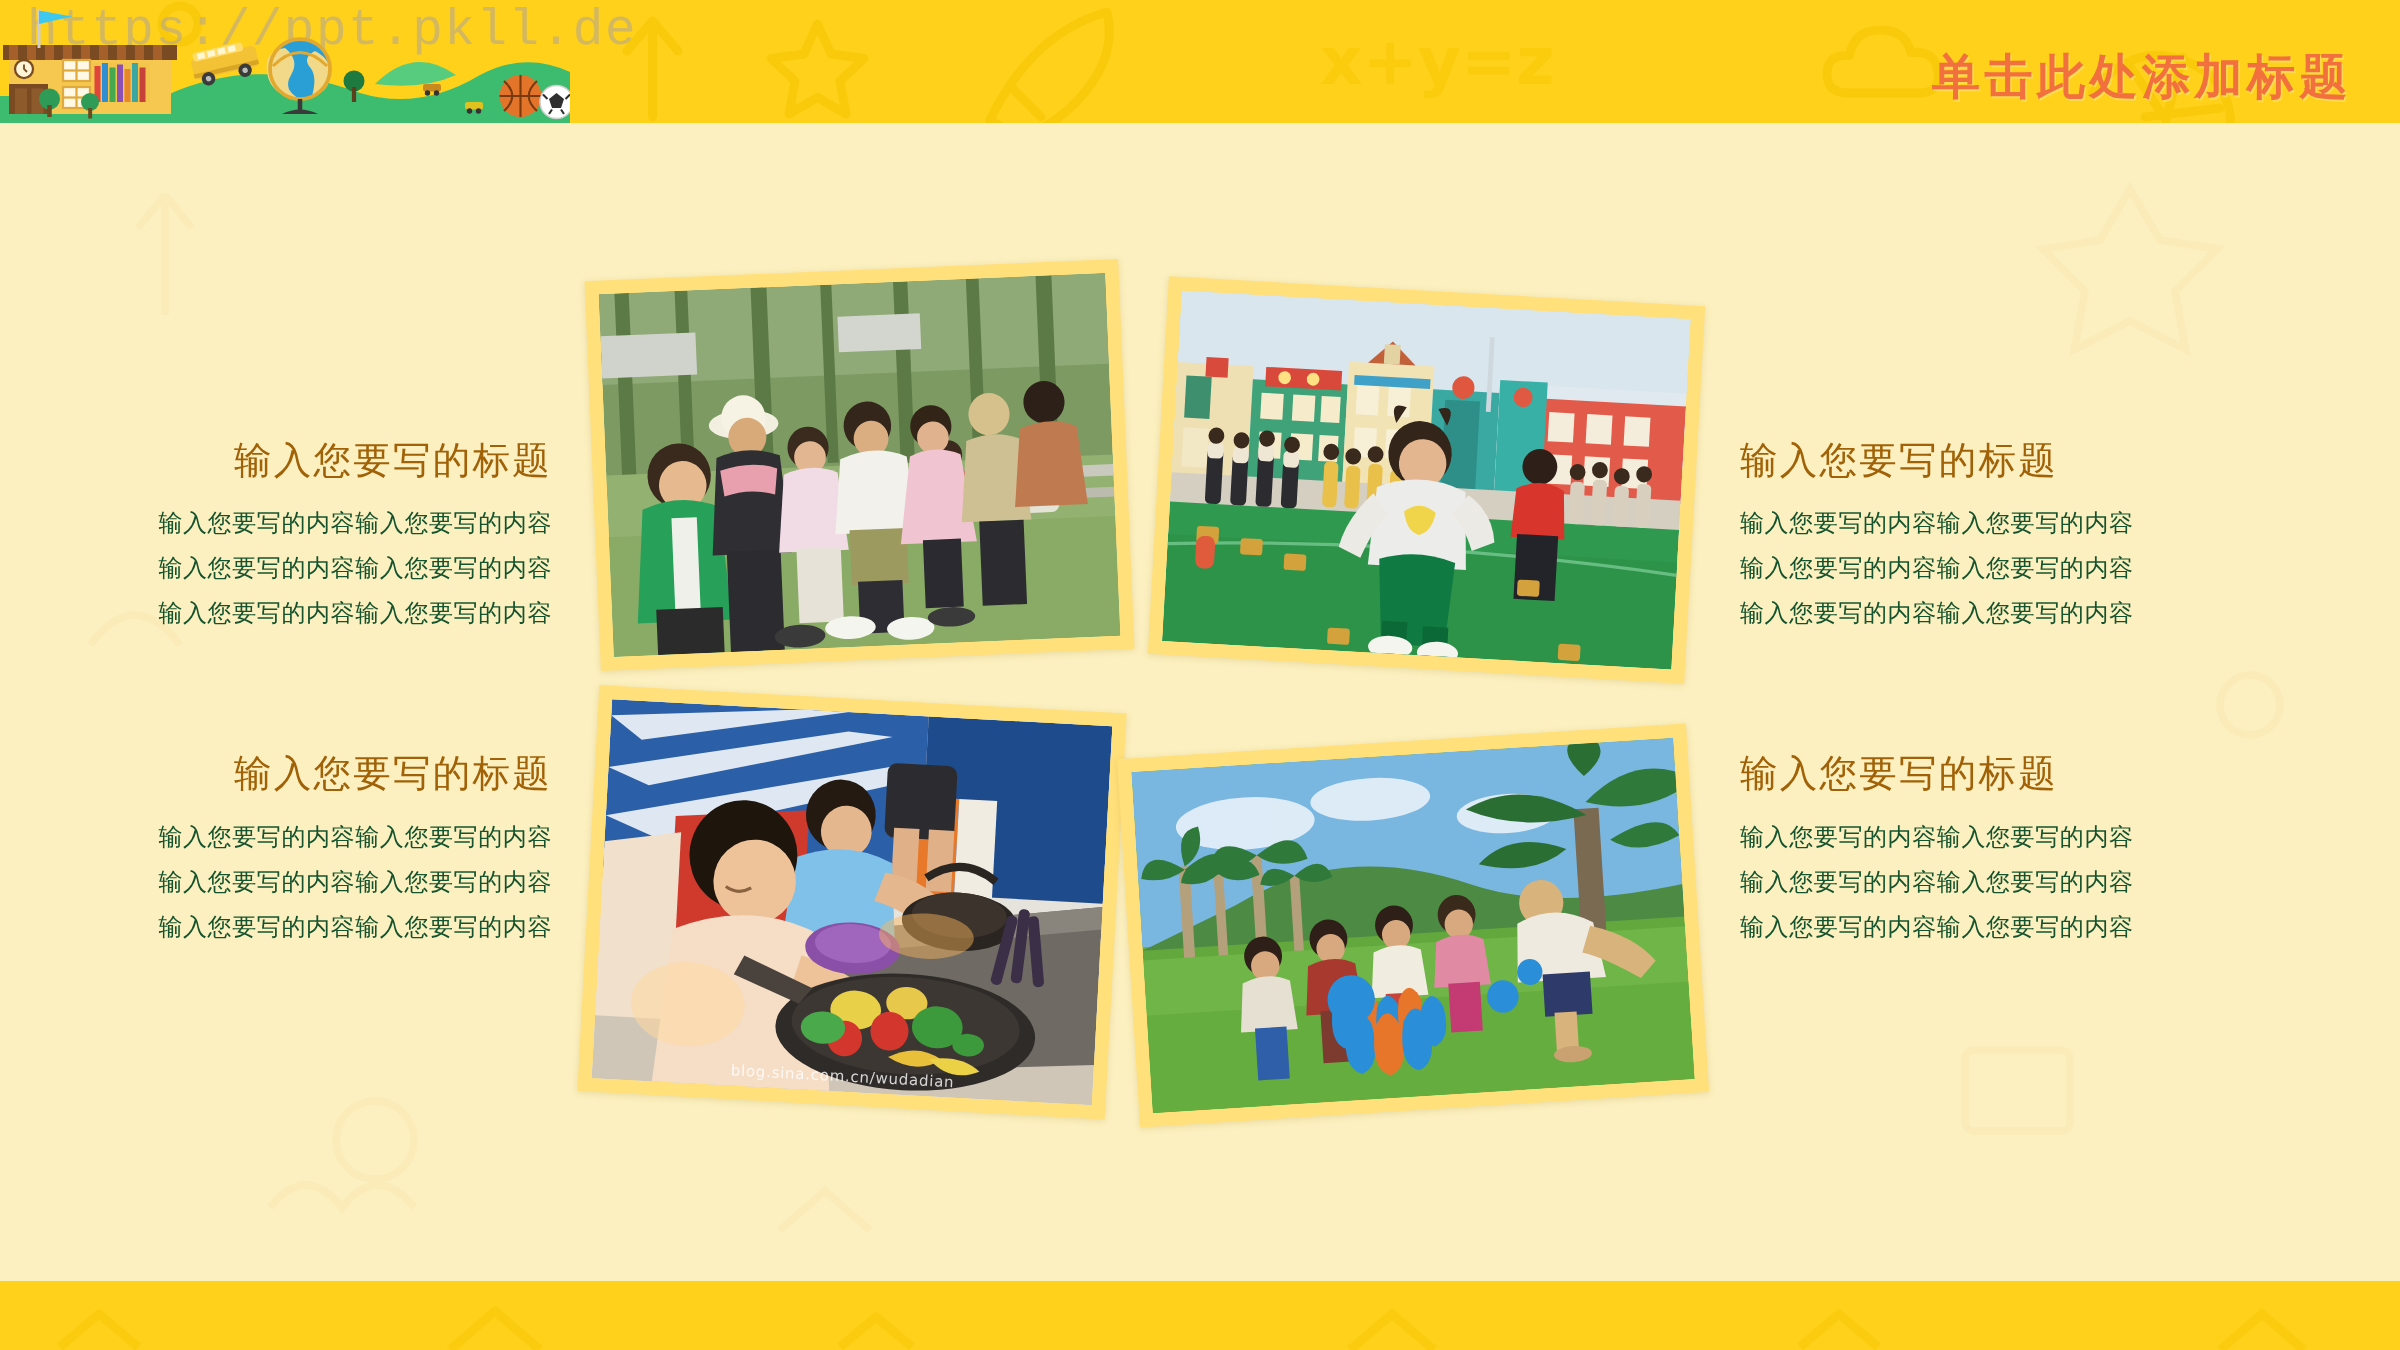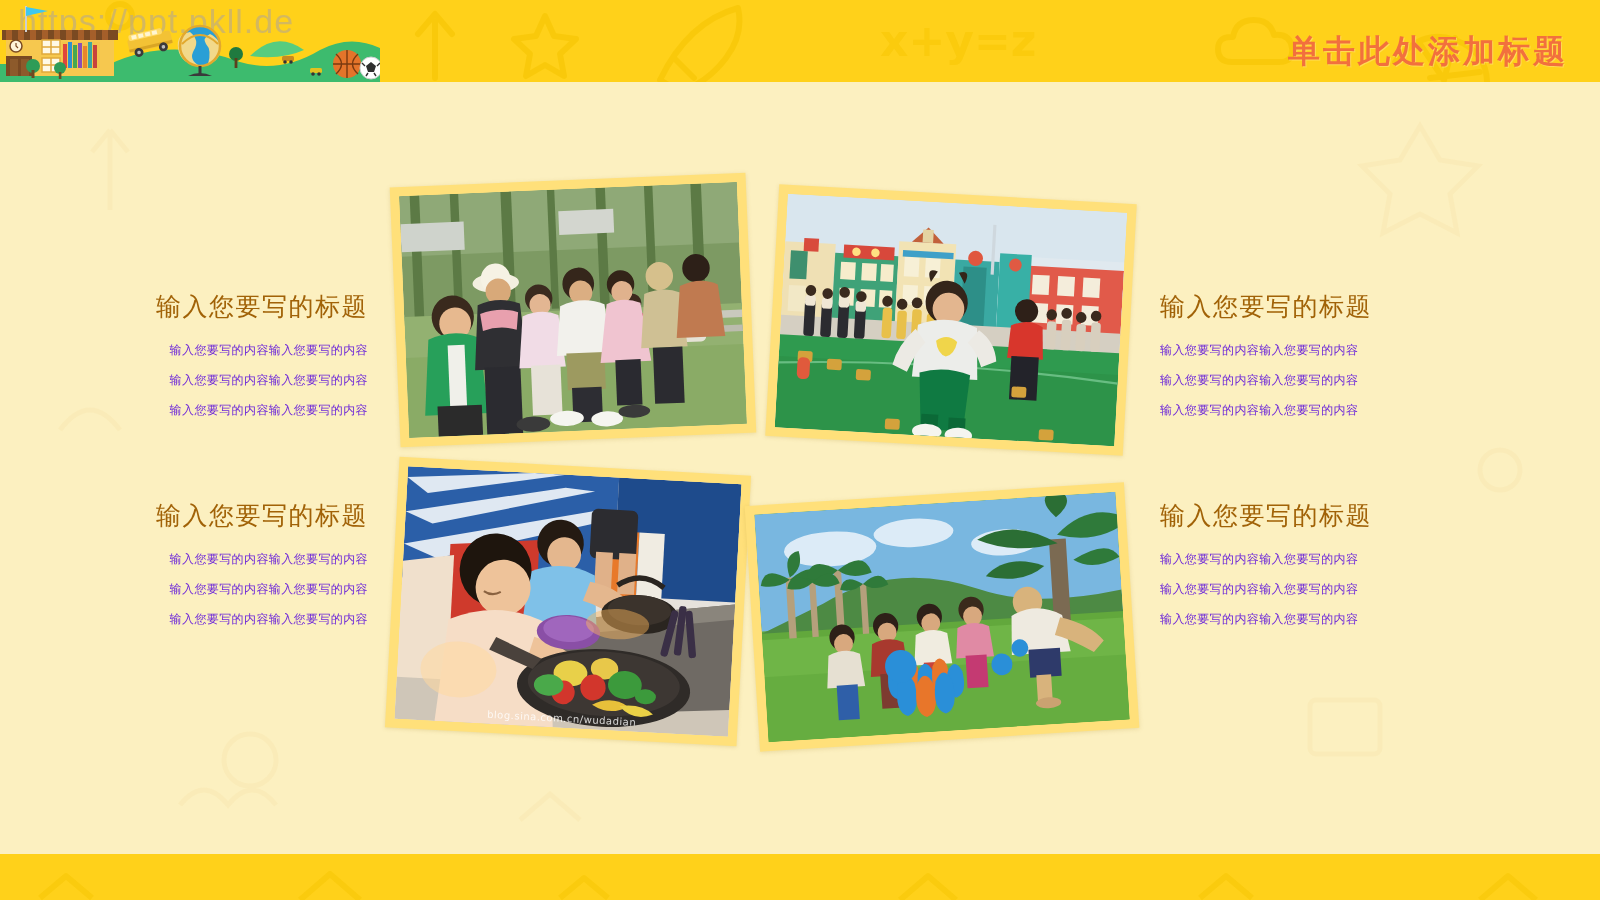--- a/index.html
+++ b/index.html
@@ -43,21 +43,21 @@
   .header-doodles svg { width: 100%; height: 100%; display: block; }
 
   .site-watermark {
     position: absolute;
     left: 18px;
     top: 2px;
     font-size: 34px;
     letter-spacing: 1px;
     color: #b9a98a;
     opacity: 0.62;
-    font-family: Liberation Sans, sans-serif;
+    font-family: Liberation Mono, monospace;
     white-space: nowrap;
   }
 
   
   .header-scene {
     position: absolute;
     left: 0; top: 0;
     width: 380px;
     height: 82px;
   }
@@ -94,22 +94,22 @@
     width: 290px;
   }
   .tb-heading {
     font-size: 25px;
     color: #a16207;
     letter-spacing: 1.5px;
     margin: 0 0 12px 0;
     white-space: nowrap;
   }
   .tb-line {
-    font-size: 12px;
-    color: #6d28d9;
+    font-size: 16px;
+    color: #14532d;
     line-height: 30px;
     letter-spacing: 0.4px;
     white-space: nowrap;
   }
   .block-left  { text-align: right; }
   .block-right { text-align: left; }
 
   #tb-1 { left: 78px;   top: 290px; }
   #tb-2 { left: 1160px; top: 290px; }
   #tb-3 { left: 78px;   top: 499px; }

